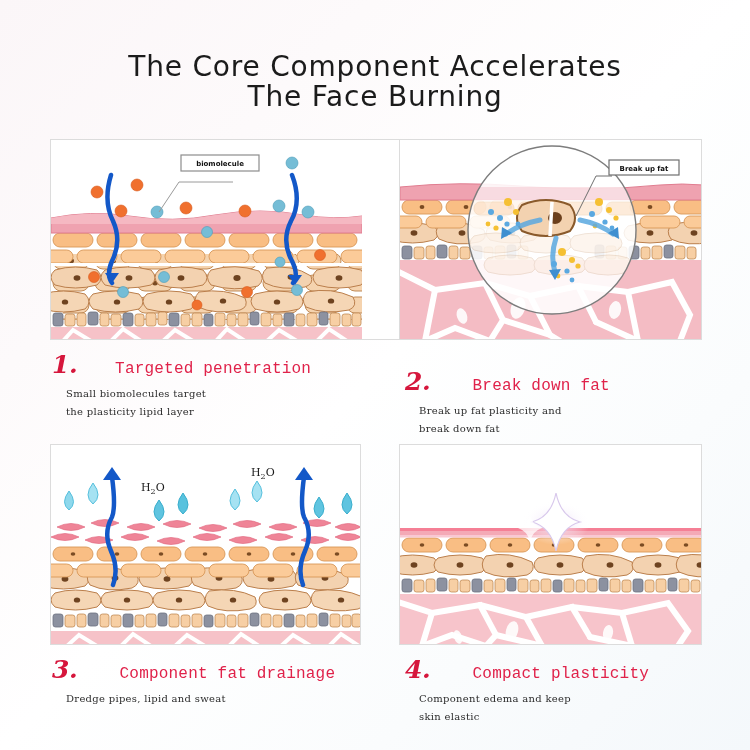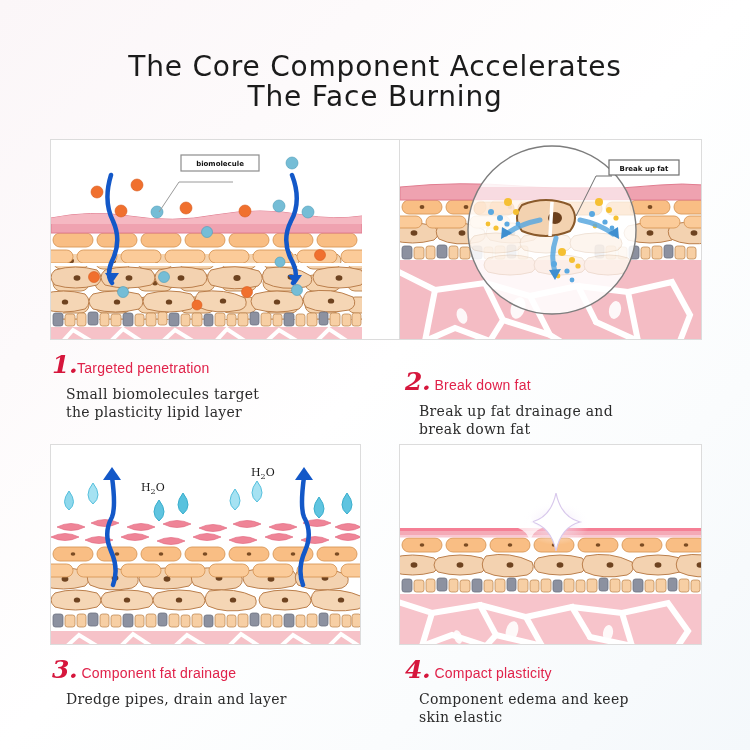--- a/index.html
+++ b/index.html
@@ -54,28 +54,29 @@
   }
   .cap-num {
     font-family: "DejaVu Serif", serif;
     font-style: italic;
     font-weight: 700;
     font-size: 25px;
     color: #d6163c;
     letter-spacing: -0.5px;
   }
   .cap-title {
-    font-family: Liberation Sans, sans-serif;
-    font-size: 14px;
+    font-family: Liberation Mono, monospace;
+    font-size: 16px;
     color: #e0224a;
     letter-spacing: 0.2px;
+    margin-left: 38px;
   }
   .cap-body {
     font-family: "DejaVu Serif", serif;
-    font-size: 14px;
+    font-size: 10px;
     color: #2b2b2b;
     line-height: 18px;
     letter-spacing: 0.3px;
     padding-left: 14px;
   }
   .cap-body span { display: block; }
   .c3 .cap-body, .c4 .cap-body { padding-left: 14px; }
 
   svg { display: block; }
   .lbl-text {
@@ -430,21 +431,21 @@
       </g>
     </svg>
   </div>
 
   <div class="cap c2">
     <div class="cap-head">
       <span class="cap-num">2.</span>
       <span class="cap-title">Break down fat</span>
     </div>
     <div class="cap-body">
-      <span>Break up fat drainage and</span>
+      <span>Break up fat plasticity and</span>
       <span>break down fat</span>
     </div>
   </div>
 
   <div class="panel p3">
     <svg width="311" height="201" viewBox="0 0 311 201">
       <defs>
           <clipPath id="clipP3">
             <rect x="0" y="0" width="311" height="201"></rect>
           </clipPath>
@@ -595,21 +596,21 @@
       </g>
     </svg>
   </div>
 
   <div class="cap c3">
     <div class="cap-head">
       <span class="cap-num">3.</span>
       <span class="cap-title">Component fat drainage</span>
     </div>
     <div class="cap-body">
-      <span>Dredge pipes, drain and layer</span>
+      <span>Dredge pipes, lipid and sweat</span>
     </div>
   </div>
 
   <div class="panel p4">
     <svg width="303" height="201" viewBox="0 0 303 201">
       <defs>
         <clipPath id="clipP4">
             <rect x="0" y="0" width="303" height="201"></rect>
           </clipPath>
         <radialGradient id="sparkGlow" cx="50%" cy="50%" r="50%">

